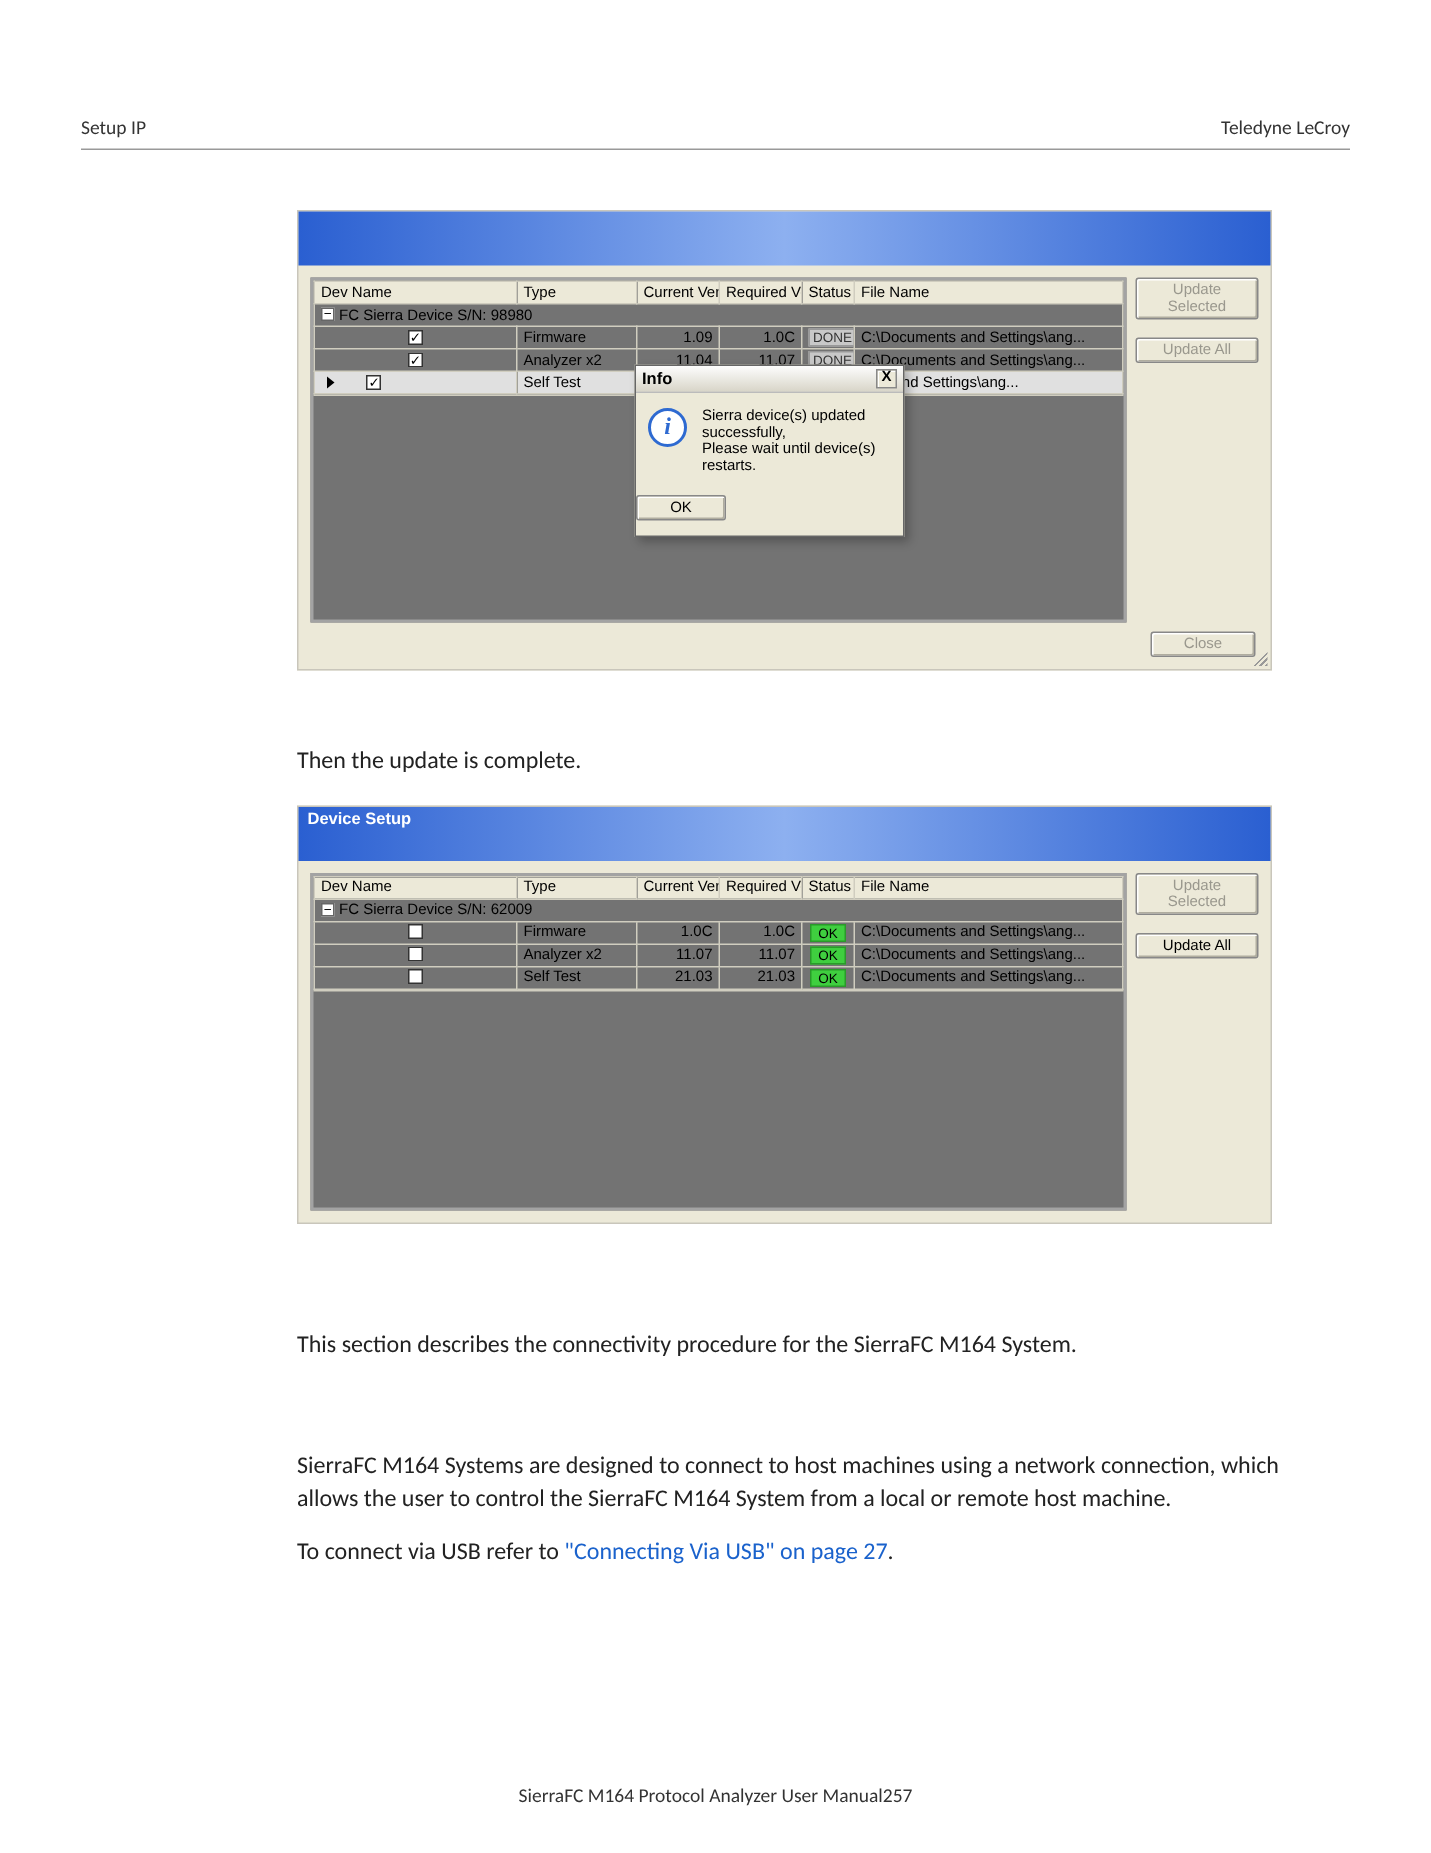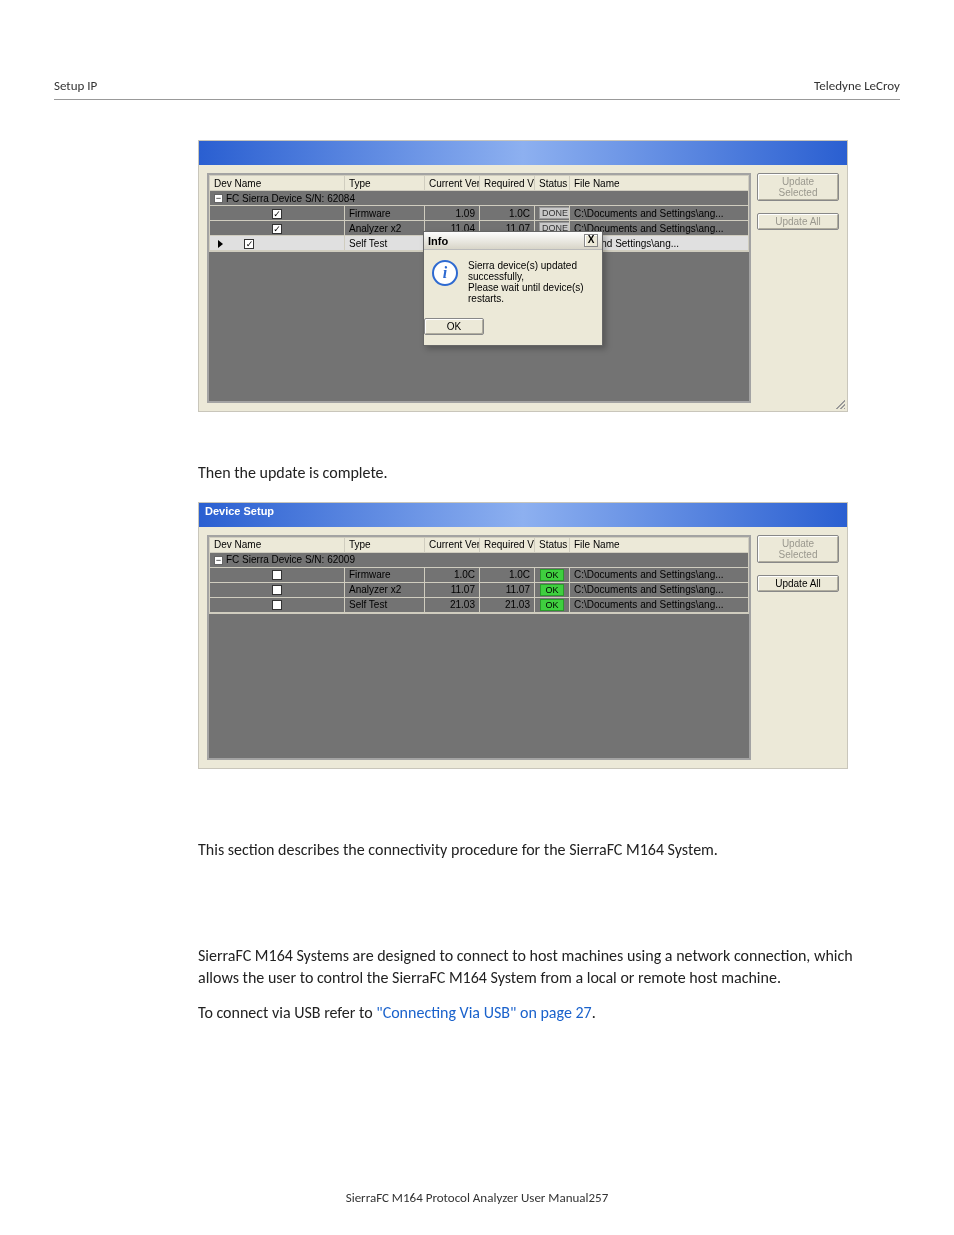--- a/index.html
+++ b/index.html
@@ -51,21 +51,21 @@
   .win-shot {
     margin: 18px 0 50px 0;
     width: 650px;
     background: #ece9d8;
     border: 1px solid #c9c6bb;
     font-family: Tahoma, Arial, sans-serif;
     font-size: 11px;
     color: #000;
   }
   .win-titlebar {
-    height: 24px;
+    height: 36px;
     background: linear-gradient(to right, #2a5fd1, #8db0f0, #2a5fd1);
     color: #fff;
     font-weight: bold;
     padding: 2px 6px;
     font-size: 11px;
   }
   .win-body {
     padding: 8px;
     position: relative;
   }
@@ -269,21 +269,21 @@
               <tbody>
                   <tr>
                 <th class="col-dev">Dev Name</th>
                 <th class="col-type">Type</th>
                 <th class="col-cur">Current Ver</th>
                 <th class="col-req">Required Ver</th>
                 <th class="col-stat">Status</th>
                 <th class="col-file">File Name</th>
               </tr>
               <tr>
-                <td colspan="6"><span class="tree-toggle">−</span><span>FC Sierra Device S/N: 62084</span></td>
+                <td colspan="6"><span class="tree-toggle">−</span><span>FC Sierra Device S/N: 98980</span></td>
               </tr>
               <tr>
                 <td class="col-dev" style="text-align:center;"><span class="cb">✓</span></td>
                 <td class="col-type">Firmware</td>
                 <td class="col-cur">1.09</td>
                 <td class="col-req">1.0C</td>
                 <td class="col-stat"><span class="status-badge">DONE</span></td>
                 <td class="col-file">C:\Documents and Settings\ang...</td>
               </tr>
               <tr>
@@ -303,20 +303,23 @@
                 <td class="col-file">ents and Settings\ang...</td>
               </tr>
             </tbody>
               </table>
             <div class="grid-space"></div>
           </div>
           <div class="side-buttons">
             <div class="btn disabled">Update Selected</div>
             <div class="btn disabled">Update All</div>
           </div>
+        </div>
+        <div class="close-btn-row">
+          <div class="btn disabled">Close</div>
         </div>
         <div class="resize-grip"></div>
 
         <div class="info-dialog">
           <div class="info-title">
             <span>Info</span>
             <span class="info-close">X</span>
           </div>
           <div class="info-body">
             <div class="info-icon">i</div>
@@ -383,21 +386,21 @@
           <div class="side-buttons">
             <div class="btn disabled">Update Selected</div>
             <div class="btn">Update All</div>
           </div>
         </div>
       </div>
     </div>
 
     <p class="body-text">This section describes the connectivity procedure for the SierraFC M164 System.</p>
 
-    <p class="body-text" style="margin-top:85px;">SierraFC M164 Systems are designed to connect to host machines using a network connection, which allows the user to control the SierraFC M164 System from a local or remote host machine.</p>
+    <p class="body-text" style="margin-top:60px;">SierraFC M164 Systems are designed to connect to host machines using a network connection, which allows the user to control the SierraFC M164 System from a local or remote host machine.</p>
 
     <p class="body-text">
       <span>To connect via USB refer to </span><span class="link">"Connecting Via USB" on page 27</span><span>.</span>
     </p>
   </div>
 
   <div class="footer-row">
     <span>SierraFC M164 Protocol Analyzer User Manual</span>
     <span>257</span>
   </div>

